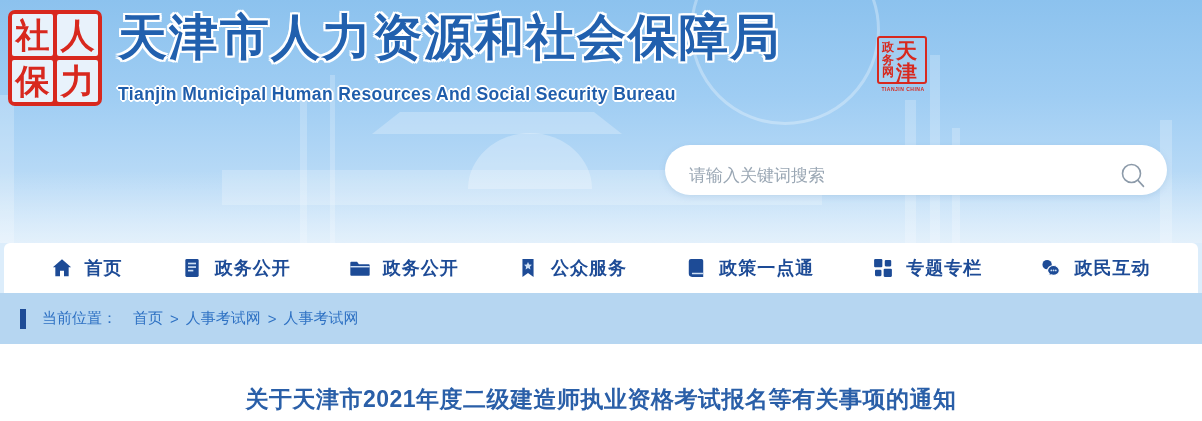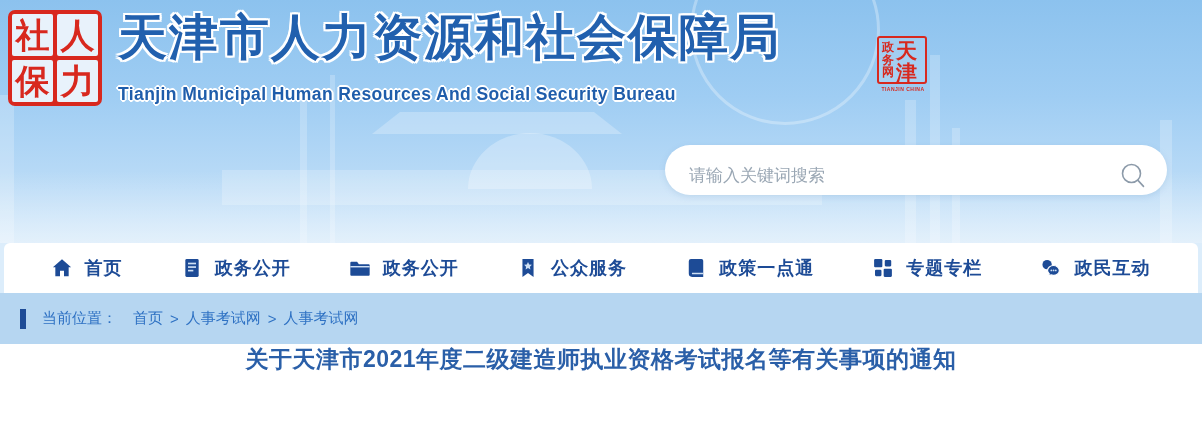--- a/index.html
+++ b/index.html
@@ -92,21 +92,21 @@
   .band { flex:0 0 auto; height:51px; background:#b6d6f1; display:flex; align-items:center; }
   .breadcrumb { display:flex; align-items:center; margin-left:20px; font-size:15px; color:#2e71c3; }
   .crumb-bar { width:6px; height:20px; background:#1d4b96; margin-right:16px; }
   .crumb-label { color:#2e71c3; margin-right:12px; }
   .crumb-link { color:#2e71c3; text-decoration:none; cursor:pointer; margin:0 4px; }
   .crumb-sep { color:#2e71c3; margin:0 3px; }
 
   
   .content { flex:1 1 auto; background:#ffffff; }
   .article-title {
-    text-align:center; color:#2a5fa8; font-size:23px; font-weight:bold;
+    padding-top:40px; text-align:center; color:#2a5fa8; font-size:23px; font-weight:bold;
     letter-spacing:0.5px;
   }
 </style>
 </head>
 <body>
 
 <div class="page">
 
   <div class="header">
 

